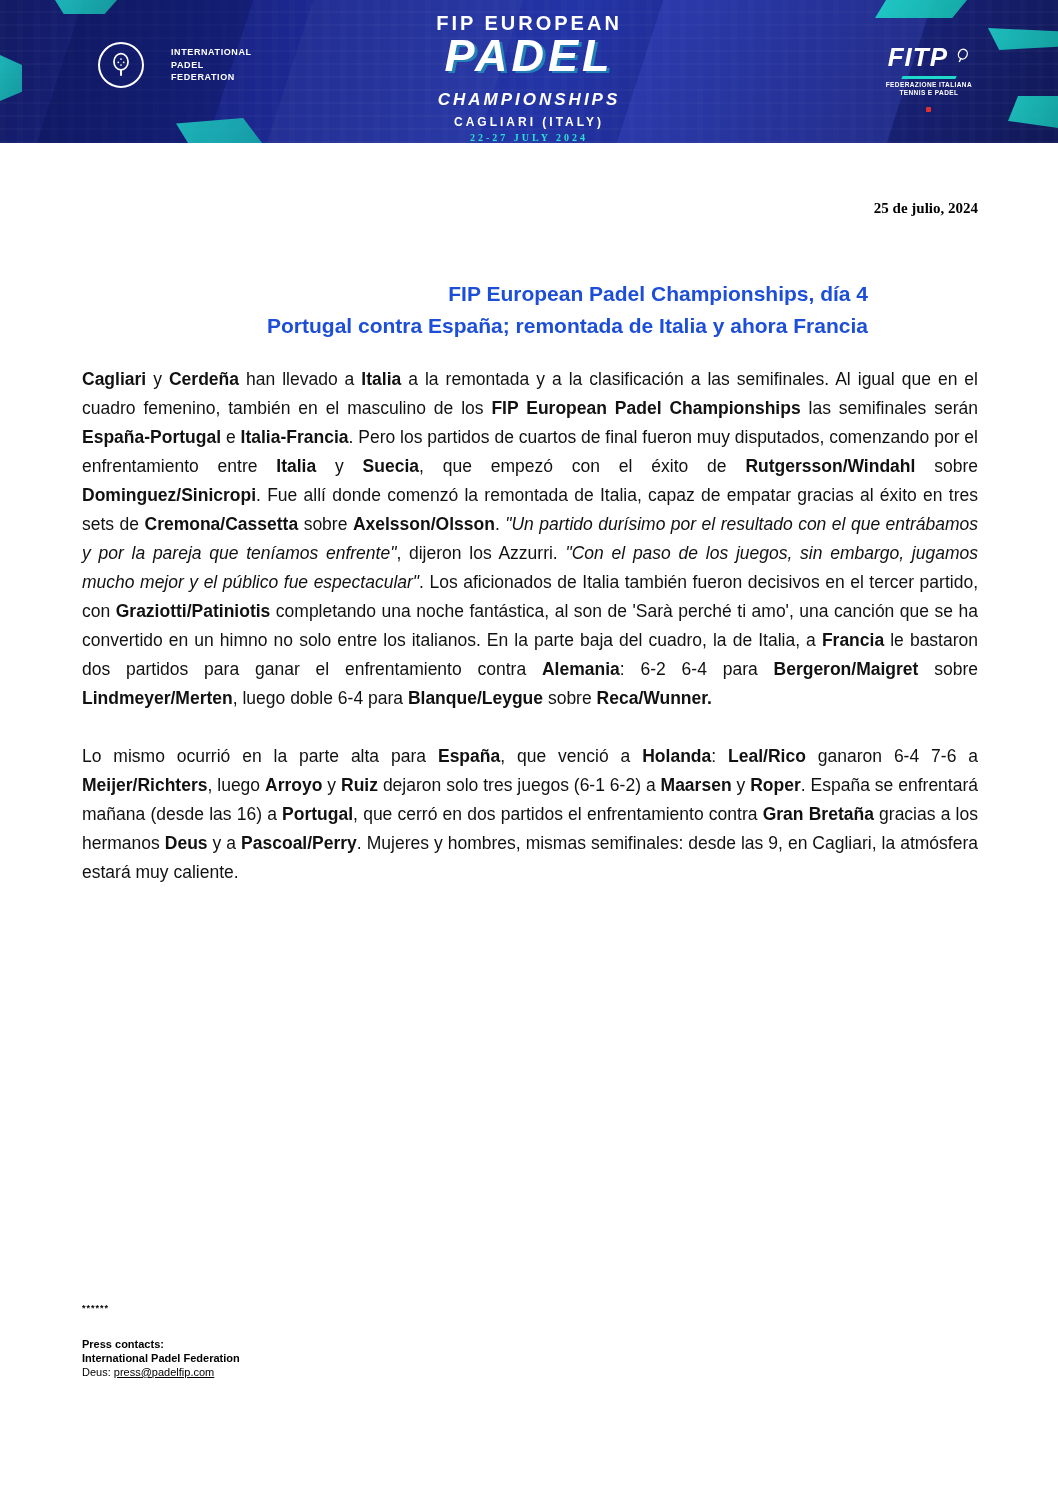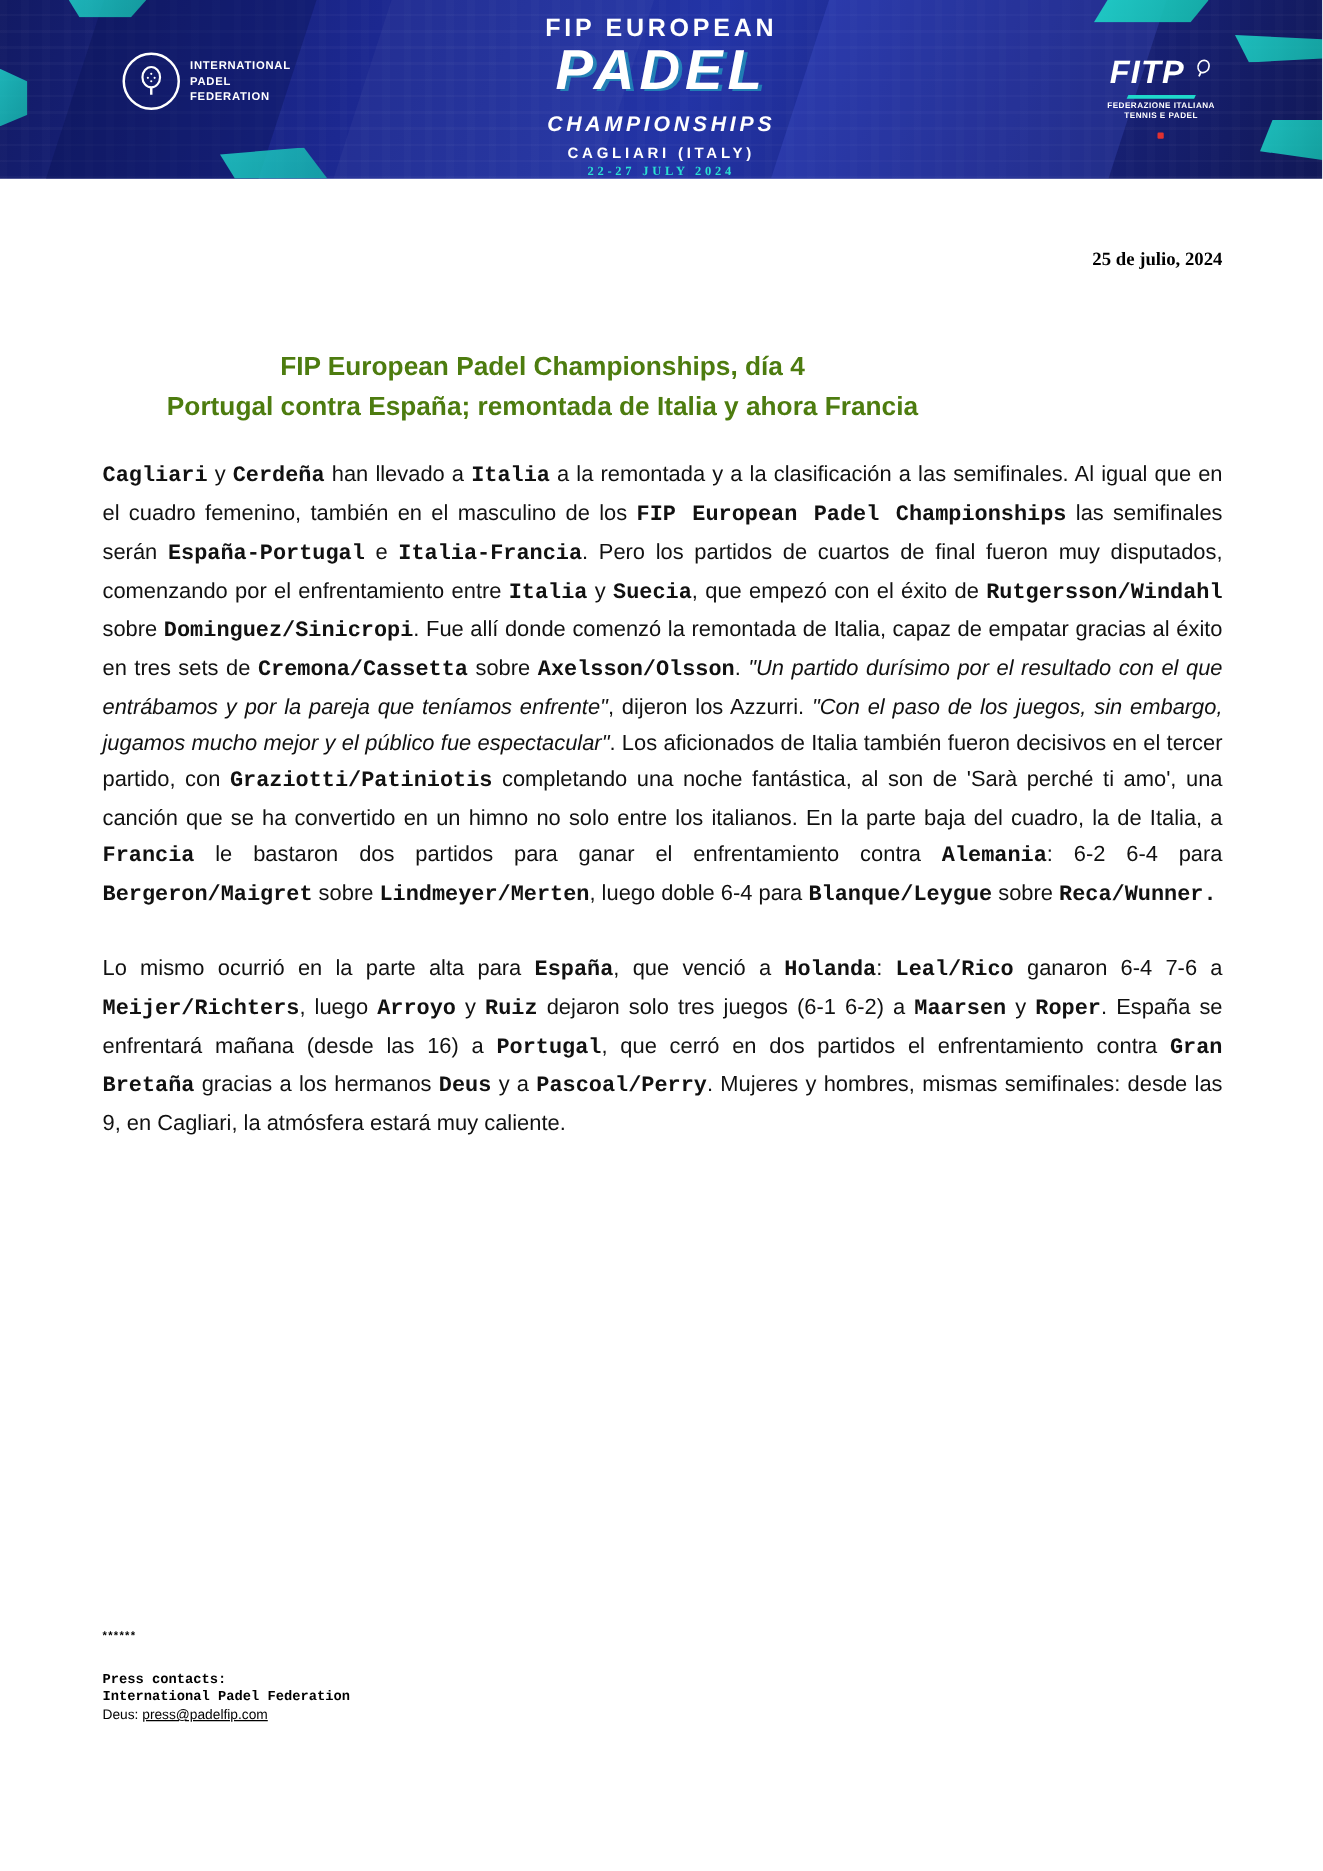--- a/index.html
+++ b/index.html
@@ -37,21 +37,21 @@
   .t2 { left: 988px; top: 28px; width: 70px; height: 22px; clip-path: polygon(0 0,100% 15%,100% 85%,16% 100%); opacity: .85; }
   .t3 { left: 1008px; top: 96px; width: 50px; height: 32px; clip-path: polygon(20% 0,100% 0,100% 100%,0 78%); opacity: .85; }
   .t4 { left: 176px; top: 118px; width: 86px; height: 25px; clip-path: polygon(0 22%,78% 0,100% 100%,14% 100%); opacity: .8; }
   .t5 { left: 55px; top: 0; width: 62px; height: 14px; clip-path: polygon(0 0,100% 0,80% 100%,14% 100%); opacity: .8; }
   .t6 { left: 0; top: 55px; width: 22px; height: 46px; clip-path: polygon(0 0,100% 22%,100% 80%,0 100%); opacity: .8; }
   .bl1 { left: 290px; top: 0; width: 210px; height: 143px; background: rgba(255,255,255,0.035); transform: skewX(-18deg); }
   .bl2 { left: 640px; top: 0; width: 270px; height: 143px; background: rgba(80,100,230,0.22); transform: skewX(-18deg); }
   .bl3 { left: 60px; top: 0; width: 170px; height: 143px; background: rgba(10,16,80,0.35); transform: skewX(-18deg); }
 
   
-  .ipf { position: absolute; left: 98px; top: 42px; display: flex; align-items: center; gap: 8px; color: #ffffff; z-index: 2; }
+  .ipf { position: absolute; left: 98px; top: 42px; display: flex; align-items: center; gap: 27px; color: #ffffff; z-index: 2; }
   .ipf-circle { width: 46px; height: 46px; border: 2px solid #ffffff; border-radius: 50%; display: flex; align-items: center; justify-content: center; flex: 0 0 auto; }
   .ipf-text { font-size: 9px; font-weight: bold; letter-spacing: .6px; line-height: 1.4; text-transform: uppercase; }
 
   
   .evt { position: absolute; left: 50%; top: 12px; transform: translateX(-50%); text-align: center; color: #ffffff; z-index: 2; white-space: nowrap; }
   .evt-l1 { font-size: 20px; font-weight: bold; letter-spacing: 3px; }
   .evt-l2 { font-size: 45px; font-weight: 800; font-style: italic; letter-spacing: 4px; line-height: .95;
             text-shadow: 3px 2px 0 rgba(31,217,203,0.45); }
   .evt-l3 { font-size: 17px; font-weight: bold; font-style: italic; letter-spacing: 3px; margin-top: 12px; }
   .evt-l4 { font-size: 12px; font-weight: bold; letter-spacing: 3px; margin-top: 5px; }
@@ -66,29 +66,29 @@
   .fitp-dot { display: inline-block; width: 5px; height: 5px; background: #e03131; border-radius: 1px; margin-top: 3px; }
 
   
   .date {
     position: absolute; top: 200px; right: 80px;
     font-family: "Liberation Serif", serif;
     font-weight: bold; font-size: 15px; color: #000000; margin-left: 32px;
   }
   .title {
     position: absolute; top: 278px; left: 0; width: 868px;
-    text-align: center; font-weight: bold; font-size: 21px; line-height: 32px; color: #4d7c0f;
+    text-align: right; font-weight: bold; font-size: 21px; line-height: 32px; color: #1d4ed8;
   }
   .body-text { position: absolute; top: 365px; left: 82px; width: 896px; }
   .para {
     margin: 0; text-align: justify;
     font-size: 17.5px; line-height: 29px; color: #111111;
   }
   .para + .para { margin-top: 29px; }
-  .b { font-weight: bold; font-family: Liberation Mono, monospace; }
+  .b { font-weight: bold; }
   .i { font-style: italic; }
 
   
   .footer { position: absolute; left: 82px; top: 1303px; font-size: 11px; color: #000000; }
   .stars { font-size: 9px; font-weight: bold; letter-spacing: 1px; margin-bottom: 24px; }
   .fline { line-height: 14px; }
   .email { color: #000000; text-decoration: underline; cursor: pointer; }
 </style>
 </head>
 <body>

